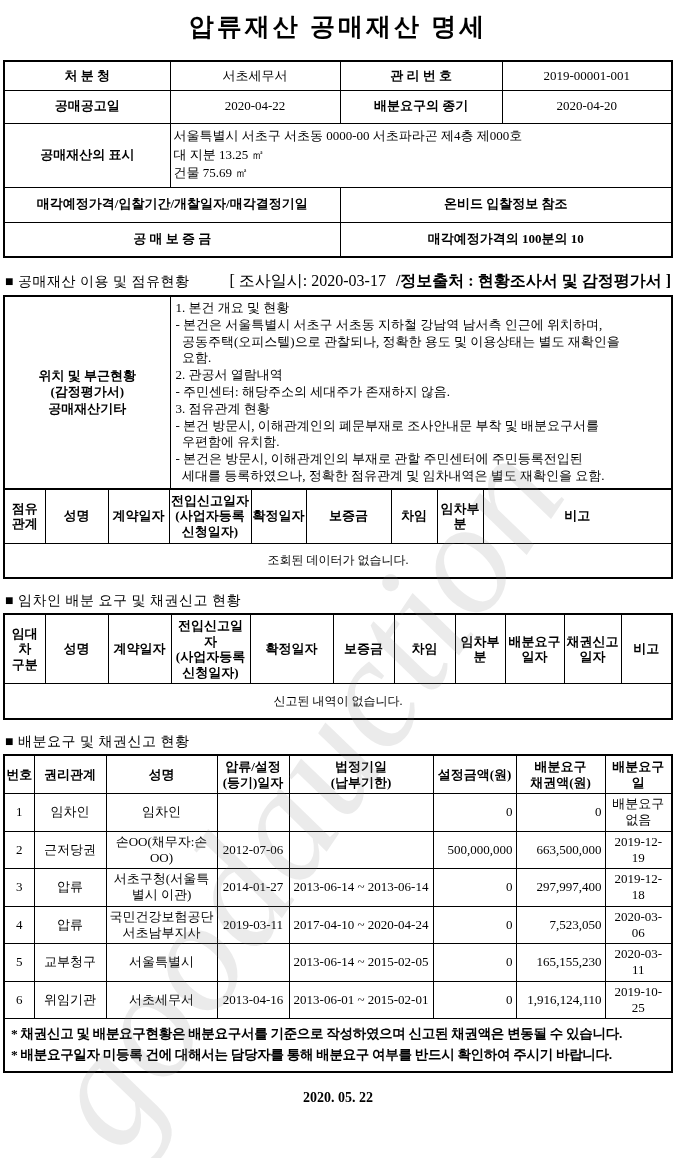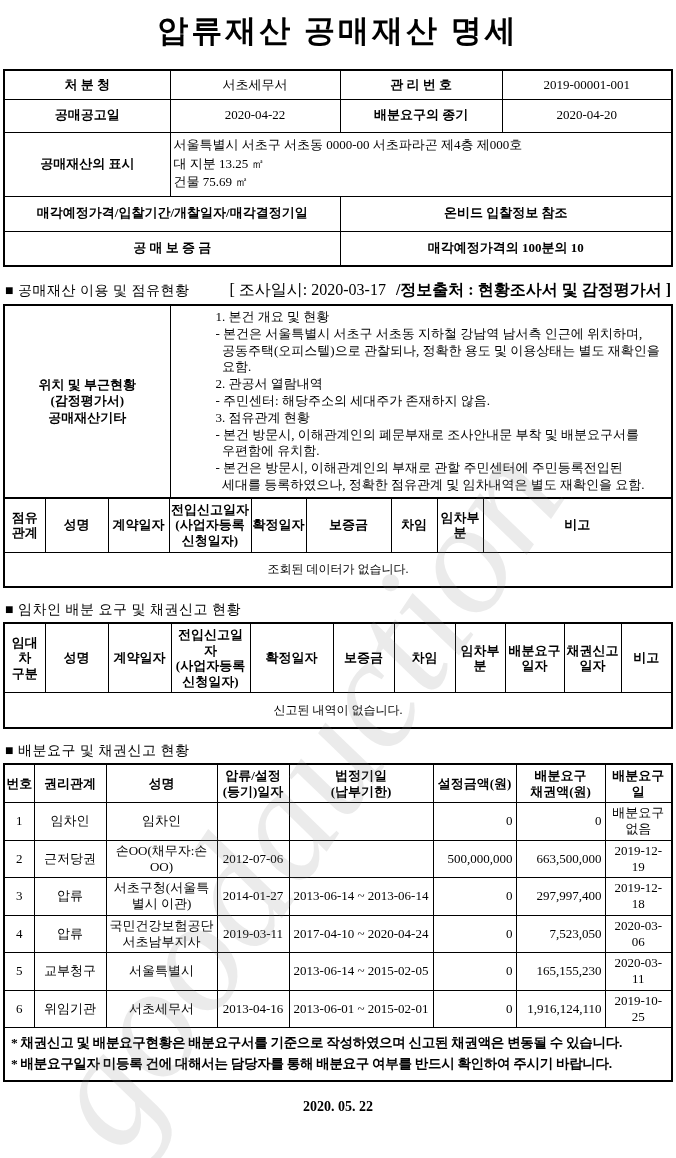--- a/index.html
+++ b/index.html
@@ -13,37 +13,37 @@
   .page { position: relative; padding: 0 3px; z-index: 1; }
   .watermark {
     position: absolute; left: 0px; top: 1075px;
     transform: rotate(-56deg); transform-origin: 0 0;
     font-size: 160px; font-style: italic; white-space: nowrap;
     color: rgba(130,130,130,0.16);
     z-index: 2; pointer-events: none;
   }
   h1.title {
     text-align: center; font-weight: bold;
-    font-size: 31px; letter-spacing: 3px;
+    font-size: 25px; letter-spacing: 3px;
     margin: 10px 0 17px 0;
   }
   table { width: 100%; border-collapse: collapse; table-layout: fixed; }
   .tbl { border: 2px solid #000; padding-left: 48px; }
   .tbl td, .tbl th {
     border: 1px solid #000;
     font-size: 13px; line-height: 1.25;
     padding: 2px 3px; vertical-align: middle;
     overflow: hidden;
   }
   .lbl { font-weight: bold; text-align: center; }
   .val { text-align: center; }
   .left { text-align: left; }
   .num { text-align: right; font-family: "Liberation Serif", serif; }
   .pre { white-space: pre-line; }
-  .prewrap { white-space: pre-wrap; margin-left: 40px; }
+  .prewrap { white-space: pre-wrap; }
   .info-table tr.r1 td { height: 29px; }
   .info-table tr.r2 td { height: 33px; }
   .info-table tr.r3 td { height: 64px; }
   .info-table tr.r4 td, .info-table tr.r5 td { height: 35px; }
   .prop-lines div { line-height: 1.45; }
   .section-head {
     display: flex; align-items: baseline;
     margin: 13px 2px 3px 2px; font-size: 14px;
   }
   .sec-title { font-weight: normal; letter-spacing: 0.5px; }

